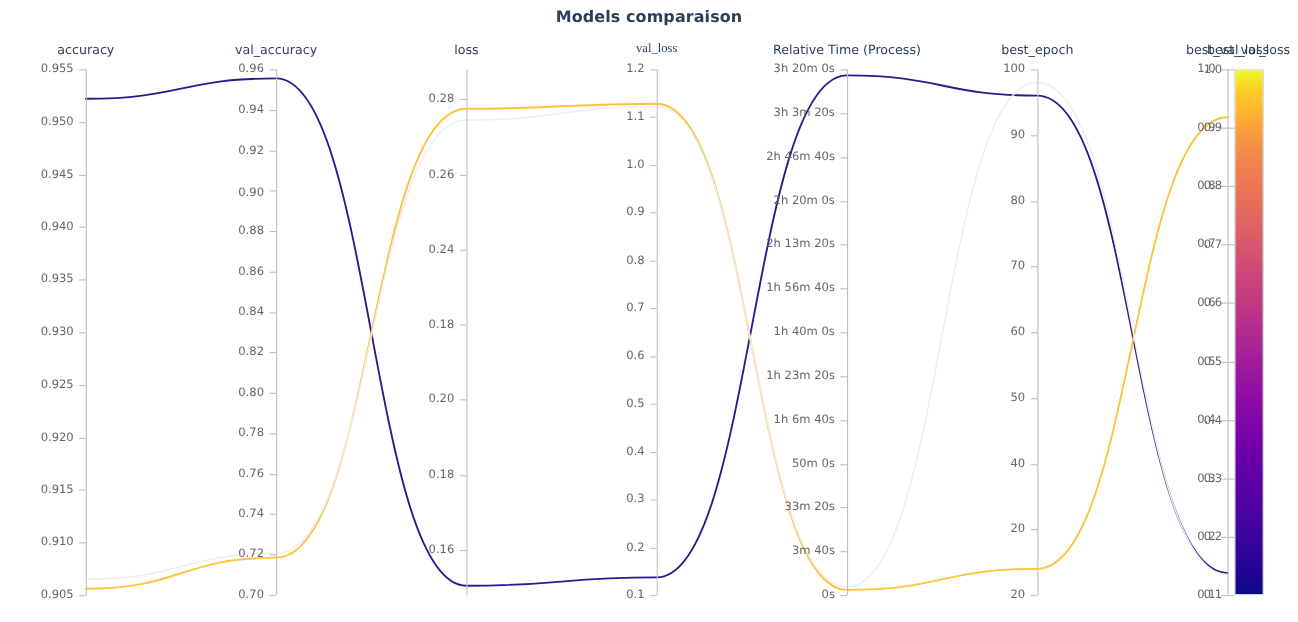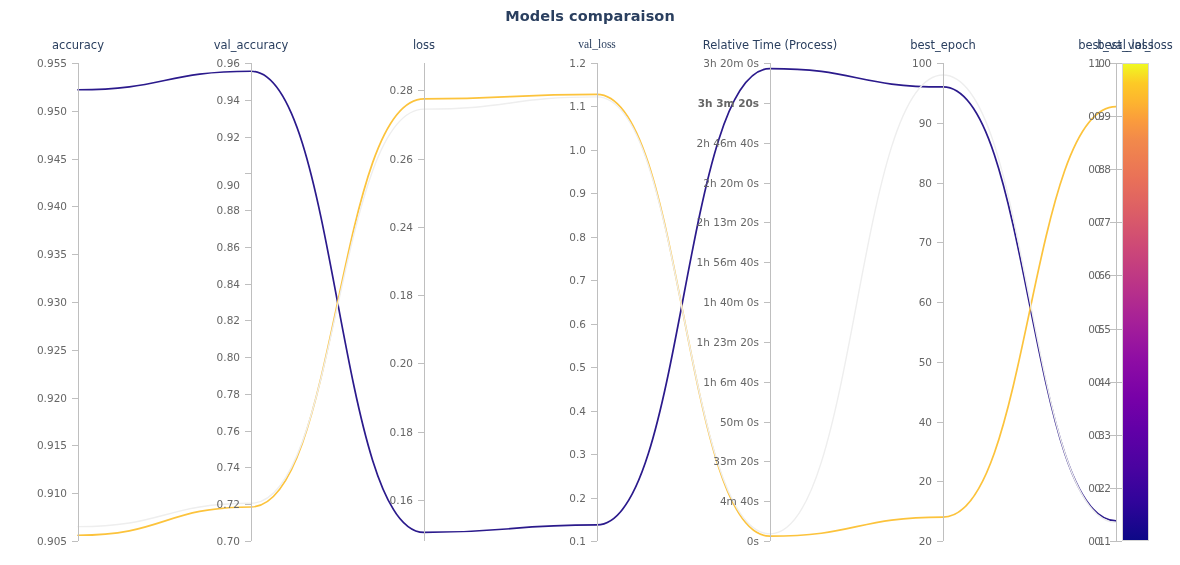--- a/index.html
+++ b/index.html
@@ -102,21 +102,21 @@
       <div class="tick-label" style="left: 244px; top: 357.154px;">0.80</div>
       <div class="tick" style="left: 245px; top: 320px;"></div>
       <div class="tick-label" style="left: 244px; top: 320.385px;">0.82</div>
       <div class="tick" style="left: 245px; top: 284px;"></div>
       <div class="tick-label" style="left: 244px; top: 283.615px;">0.84</div>
       <div class="tick" style="left: 245px; top: 247px;"></div>
       <div class="tick-label" style="left: 244px; top: 246.846px;">0.86</div>
       <div class="tick" style="left: 245px; top: 210px;"></div>
       <div class="tick-label" style="left: 244px; top: 210.077px;">0.88</div>
       <div class="tick" style="left: 245px; top: 173px;"></div>
-      <div class="tick-label" style="left: 244px; top: 185px; padding-left: 40px;">0.90</div>
+      <div class="tick-label" style="left: 244px; top: 175px; padding-left: 40px;">0.90</div>
       <div class="tick" style="left: 245px; top: 137px;"></div>
       <div class="tick-label" style="left: 244px; top: 136.538px;">0.92</div>
       <div class="tick" style="left: 245px; top: 100px;"></div>
       <div class="tick-label" style="left: 244px; top: 99.7692px;">0.94</div>
       <div class="tick" style="left: 245px; top: 63px;"></div>
       <div class="tick-label" style="left: 244px; top: 63px;">0.96</div>
     </div>
     <div class="axis-col" style="left: 0px;">
       <div class="axis-title" style="left: 424px;">loss</div>
       <div class="axis-line" style="left: 424px;"></div>
@@ -162,41 +162,41 @@
       <div class="tick-label" style="left: 590px; top: 106.455px;">1.1</div>
       <div class="tick" style="left: 591px; top: 63px;"></div>
       <div class="tick-label" style="left: 590px; top: 63px;">1.2</div>
     </div>
     <div class="axis-col" style="left: 0px;">
       <div class="axis-title" style="left: 770px;">Relative Time (Process)</div>
       <div class="axis-line" style="left: 770px;"></div>
       <div class="tick" style="left: 764px; top: 541px;"></div>
       <div class="tick-label" style="left: 763px; top: 541px;">0s</div>
       <div class="tick" style="left: 764px; top: 501px;"></div>
-      <div class="tick-label" style="left: 763px; top: 501.167px;">4m 40s</div>
+      <div class="tick-label" style="left: 763px; top: 501.167px;">3m 40s</div>
       <div class="tick" style="left: 764px; top: 461px;"></div>
       <div class="tick-label" style="left: 763px; top: 461.333px;">33m 20s</div>
       <div class="tick" style="left: 764px; top: 422px;"></div>
       <div class="tick-label" style="left: 763px; top: 421.5px;">50m 0s</div>
       <div class="tick" style="left: 764px; top: 382px;"></div>
       <div class="tick-label" style="left: 763px; top: 381.667px;">1h 6m 40s</div>
       <div class="tick" style="left: 764px; top: 342px;"></div>
       <div class="tick-label" style="left: 763px; top: 341.833px;">1h 23m 20s</div>
       <div class="tick" style="left: 764px; top: 302px;"></div>
       <div class="tick-label" style="left: 763px; top: 302px;">1h 40m 0s</div>
       <div class="tick" style="left: 764px; top: 262px;"></div>
       <div class="tick-label" style="left: 763px; top: 262.167px;">1h 56m 40s</div>
       <div class="tick" style="left: 764px; top: 222px;"></div>
       <div class="tick-label" style="left: 763px; top: 222.333px;">2h 13m 20s</div>
       <div class="tick" style="left: 764px; top: 183px;"></div>
       <div class="tick-label" style="left: 763px; top: 182.5px;">2h 20m 0s</div>
       <div class="tick" style="left: 764px; top: 143px;"></div>
       <div class="tick-label" style="left: 763px; top: 142.667px;">2h 46m 40s</div>
       <div class="tick" style="left: 764px; top: 103px;"></div>
-      <div class="tick-label" style="left: 763px; top: 102.833px; font-weight: bold;">3h 3m 20s</div>
+      <div class="tick-label" style="left: 763px; top: 102.833px;">3h 3m 20s</div>
       <div class="tick" style="left: 764px; top: 63px;"></div>
       <div class="tick-label" style="left: 763px; top: 63px;">3h 20m 0s</div>
     </div>
     <div class="axis-col" style="left: 0px;">
       <div class="axis-title" style="left: 943px;">best_epoch</div>
       <div class="axis-line" style="left: 943px;"></div>
       <div class="tick" style="left: 937px; top: 541px;"></div>
       <div class="tick-label" style="left: 936px; top: 541px;">20</div>
       <div class="tick" style="left: 937px; top: 481px;"></div>
       <div class="tick-label" style="left: 936px; top: 481.25px;">20</div>

